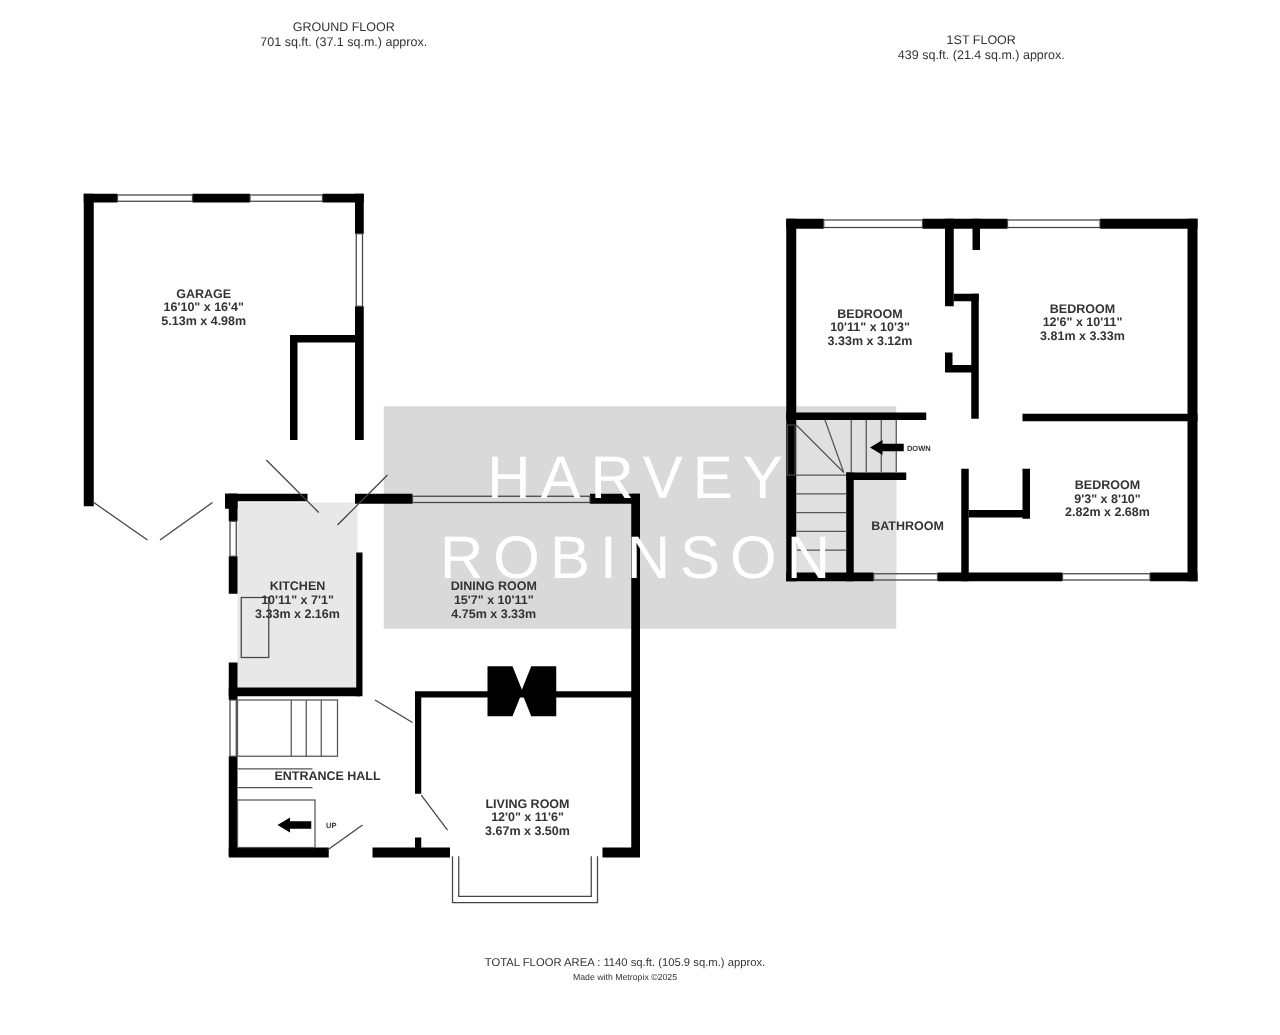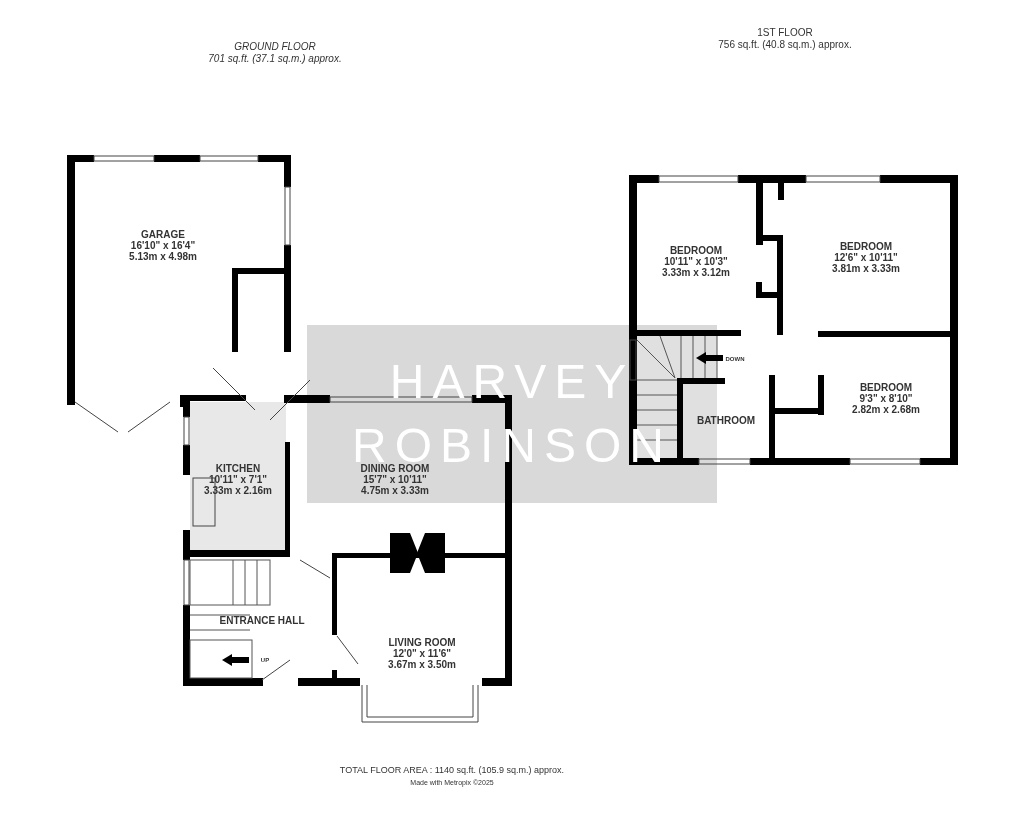--- a/index.html
+++ b/index.html
@@ -1,32 +1,32 @@
 <!DOCTYPE html>
 <html><head>
 <meta charset="utf-8">
 <style>
   html, body { margin:0; padding:0; background:#fff; }
   body { width:1024px; height:828px; position:relative; overflow:hidden; font-family:"Liberation Sans", sans-serif; color:#222; }
   .floor-hdr { position:absolute; text-align:center; font-size:10px; line-height:12px; color:#333; }
-  .footer { position:absolute; left:0; width:904px; text-align:center; color:#333; }
+  .footer { position:absolute; left:0; width:904px; text-align:center; color:#333;padding-left:48px; }
   svg { position:absolute; left:0; top:0; }
   .lbl { font-family:"Liberation Sans", sans-serif; font-weight:bold; fill:#333; text-anchor:middle; }
   .wm { font-family:"Liberation Sans", sans-serif; fill:#fff; text-anchor:middle; letter-spacing:8px; }
 </style>
 </head>
 <body>
 
-<div class="floor-hdr" style="left:160px; top:41px; width:230px;font-style:italic;">
+<div class="floor-hdr" style="left:160px; top:17px; width:230px;">
   <div>GROUND FLOOR</div>
   <div>701 sq.ft. (37.1 sq.m.) approx.</div>
 </div>
 <div class="floor-hdr" style="left:670px; top:27px; width:230px;">
   <div>1ST FLOOR</div>
-  <div>756 sq.ft. (40.8 sq.m.) approx.</div>
+  <div>439 sq.ft. (21.4 sq.m.) approx.</div>
 </div>
 
 <svg width="1024" height="828" viewBox="0 0 1024 828">
 
   <rect x="307" y="325" width="410" height="178" fill="#d9d9d9"></rect>
 
   <rect x="190" y="402" width="96" height="152" fill="#e8e8e8"></rect>
   <rect x="632" y="330" width="85" height="130" fill="#e0e0e0"></rect>
 
   <g fill="#000">

